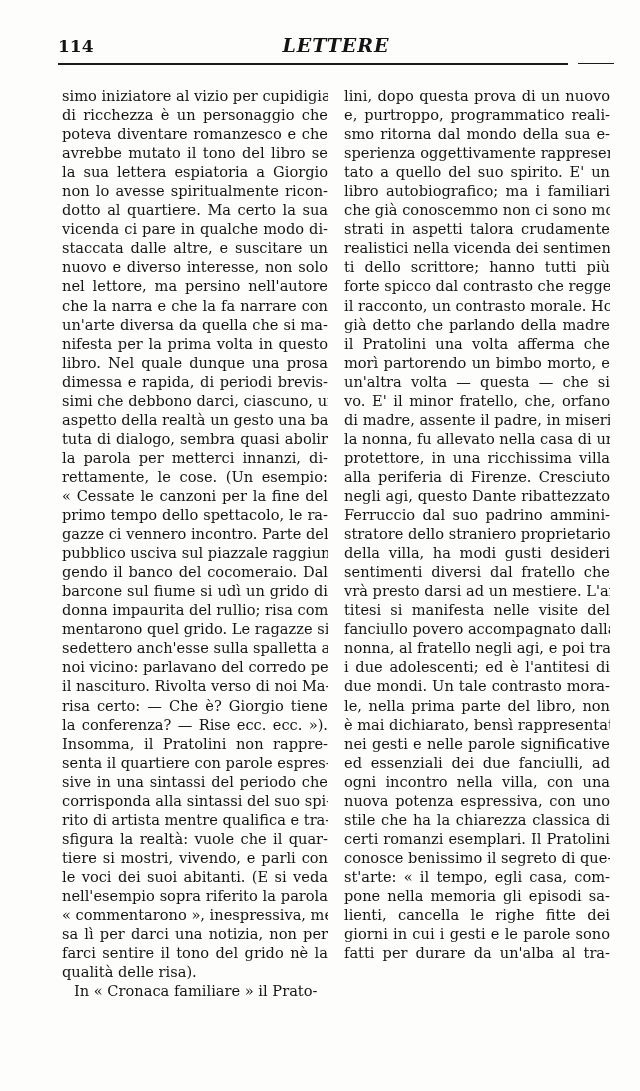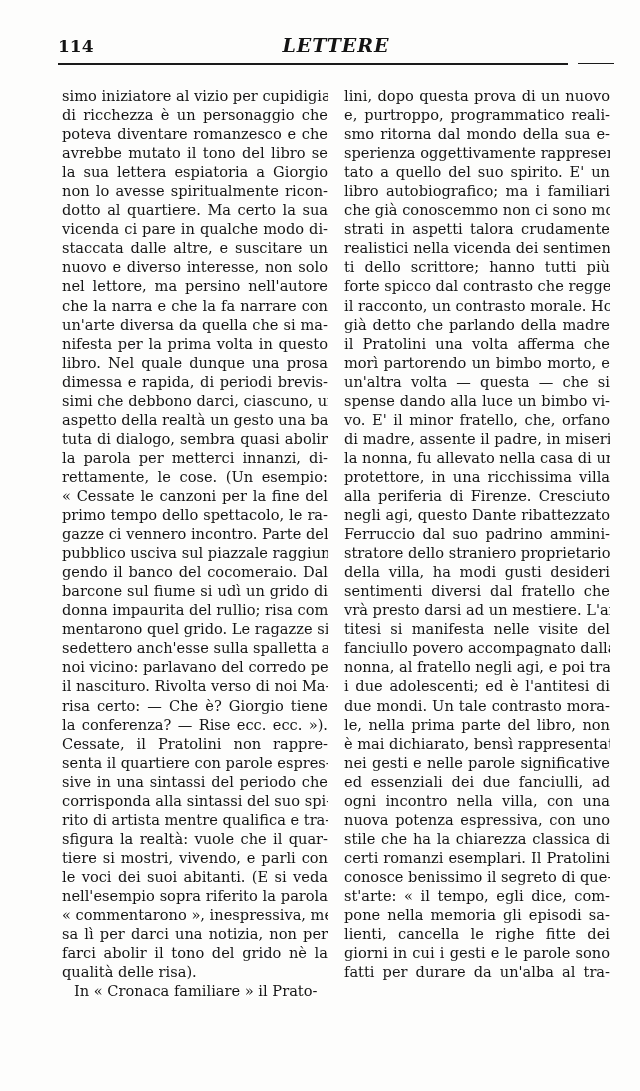--- a/index.html
+++ b/index.html
@@ -57,53 +57,52 @@
     <span class="line">pubblico usciva sul piazzale raggiun-</span>
     <span class="line">gendo il banco del cocomeraio. Dal</span>
     <span class="line">barcone sul fiume si udì un grido di</span>
     <span class="line">donna impaurita del rullio; risa com-</span>
     <span class="line">mentarono quel grido. Le ragazze si</span>
     <span class="line">sedettero anch'esse sulla spalletta a</span>
     <span class="line">noi vicino: parlavano del corredo per</span>
     <span class="line">il nascituro. Rivolta verso di noi Ma-</span>
     <span class="line">risa certo: — Che è? Giorgio tiene</span>
     <span class="line">la conferenza? — Rise ecc. ecc. »).</span>
-    <span class="line">Cessate, il Pratolini non rappre-</span>
+    <span class="line">Insomma, il Pratolini non rappre-</span>
     <span class="line">senta il quartiere con parole espres-</span>
     <span class="line">sive in una sintassi del periodo che</span>
     <span class="line">corrisponda alla sintassi del suo spi-</span>
     <span class="line">rito di artista mentre qualifica e tra-</span>
     <span class="line">sfigura la realtà: vuole che il quar-</span>
     <span class="line">tiere si mostri, vivendo, e parli con</span>
     <span class="line">le voci dei suoi abitanti. (E si veda</span>
     <span class="line">nell'esempio sopra riferito la parola</span>
     <span class="line">« commentarono », inespressiva, mes-</span>
     <span class="line">sa lì per darci una notizia, non per</span>
-    <span class="line">farci abolir il tono del grido nè la</span>
+    <span class="line">farci sentire il tono del grido nè la</span>
     <span class="line last">qualità delle risa).</span>
     <span class="line last indent">In « Cronaca familiare » il Prato-</span>
   </div>
 <div class="col col-right" id="col-right">
     <span class="line">lini, dopo questa prova di un nuovo</span>
     <span class="line">e, purtroppo, programmatico reali-</span>
     <span class="line">smo ritorna dal mondo della sua e-</span>
     <span class="line">sperienza oggettivamente rappresen-</span>
     <span class="line">tato a quello del suo spirito. E' un</span>
     <span class="line">libro autobiografico; ma i familiari</span>
     <span class="line">che già conoscemmo non ci sono mo-</span>
     <span class="line">strati in aspetti talora crudamente</span>
     <span class="line">realistici nella vicenda dei sentimen-</span>
     <span class="line">ti dello scrittore; hanno tutti più</span>
     <span class="line">forte spicco dal contrasto che regge</span>
     <span class="line">il racconto, un contrasto morale. Ho</span>
     <span class="line">già detto che parlando della madre</span>
     <span class="line">il Pratolini una volta afferma che</span>
     <span class="line">morì partorendo un bimbo morto, e</span>
     <span class="line">un'altra volta — questa — che si</span>
-    <span class="line">spense dando alla luce un bimbo vi-</span>
     <span class="line">vo. E' il minor fratello, che, orfano</span>
     <span class="line">di madre, assente il padre, in miseria</span>
     <span class="line">la nonna, fu allevato nella casa di un</span>
     <span class="line">protettore, in una ricchissima villa</span>
     <span class="line">alla periferia di Firenze. Cresciuto</span>
     <span class="line">negli agi, questo Dante ribattezzato</span>
     <span class="line">Ferruccio dal suo padrino ammini-</span>
     <span class="line">stratore dello straniero proprietario</span>
     <span class="line">della villa, ha modi gusti desideri</span>
     <span class="line">sentimenti diversi dal fratello che</span>
@@ -115,18 +114,18 @@
     <span class="line">due mondi. Un tale contrasto mora-</span>
     <span class="line">le, nella prima parte del libro, non</span>
     <span class="line">è mai dichiarato, bensì rappresentato</span>
     <span class="line">nei gesti e nelle parole significative</span>
     <span class="line">ed essenziali dei due fanciulli, ad</span>
     <span class="line">ogni incontro nella villa, con una</span>
     <span class="line">nuova potenza espressiva, con uno</span>
     <span class="line">stile che ha la chiarezza classica di</span>
     <span class="line">certi romanzi esemplari. Il Pratolini</span>
     <span class="line">conosce benissimo il segreto di que-</span>
-    <span class="line">st'arte: « il tempo, egli dice, com-</span>
+    <span class="line">st'arte: « il tempo, egli casa, com-</span>
     <span class="line">pone nella memoria gli episodi sa-</span>
     <span class="line">lienti, cancella le righe fitte dei</span>
     <span class="line">giorni in cui i gesti e le parole sono</span>
     <span class="line">fatti per durare da un'alba al tra-</span>
   </div>
 
 </body></html>

